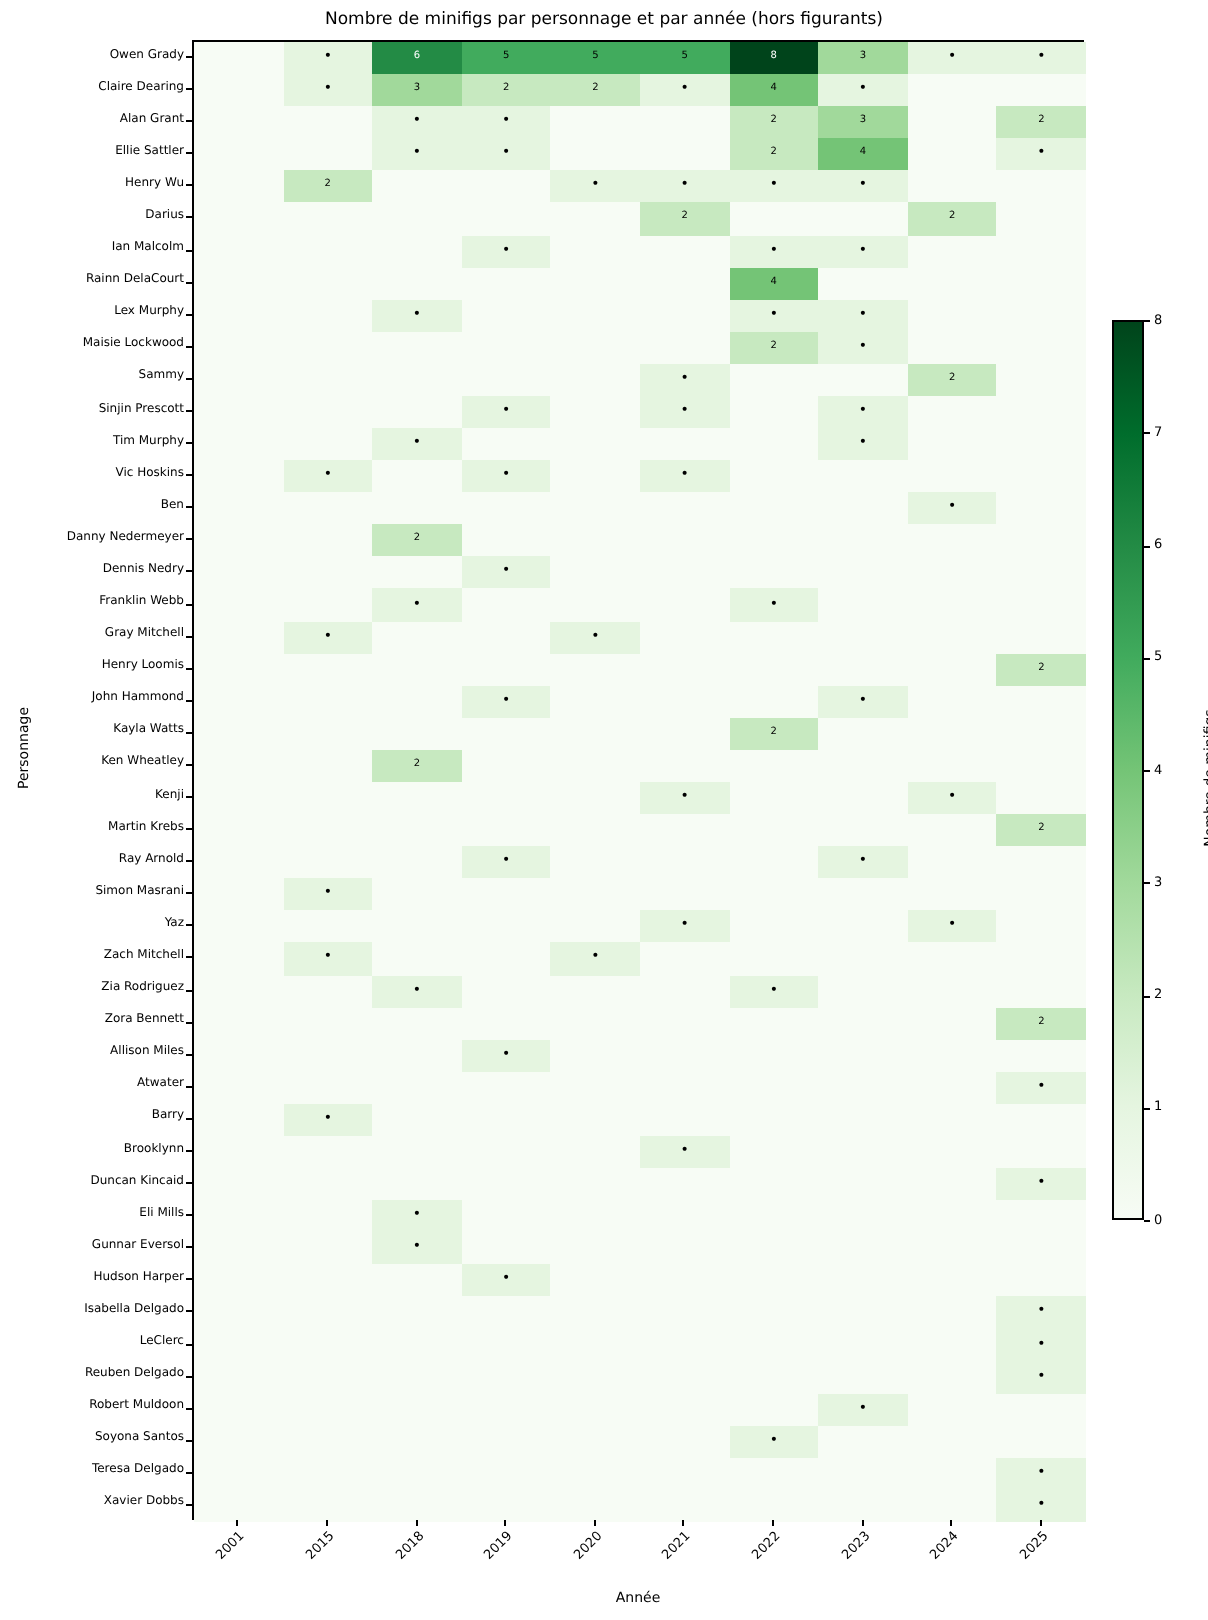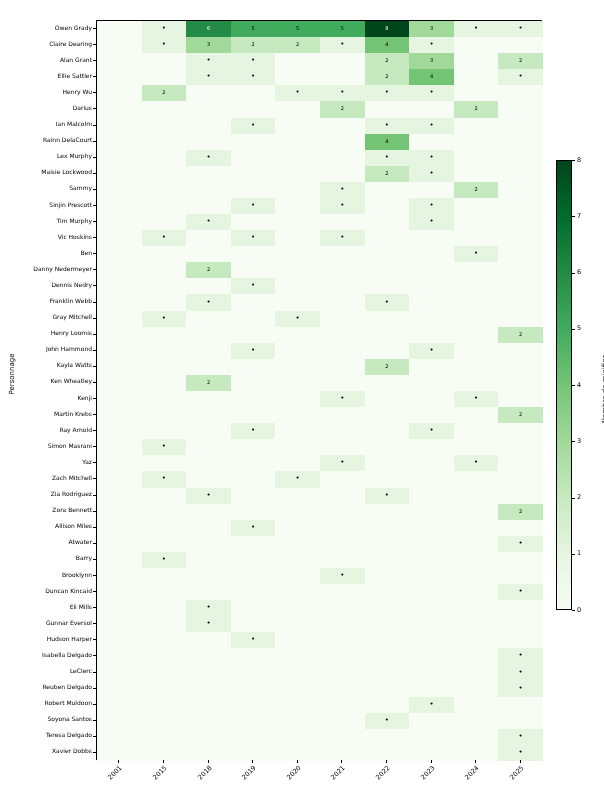--- a/index.html
+++ b/index.html
@@ -149,20 +149,21 @@
     font-size: 7px;
     transform: rotate(-90deg);
     transform-origin: center center;
   }
 </style>
 </head>
 <body>
 
 <div id="root">
 
+  <div id="chart-title">Nombre de minifigs par personnage et par année (hors figurants)</div>
 
   <div id="ylabels">
       <div class="ylabel" style="top: 4.54348px;">Owen Grady</div>
       <div class="ylabel" style="top: 20.6304px;">Claire Dearing</div>
       <div class="ylabel" style="top: 36.7174px;">Alan Grant</div>
       <div class="ylabel" style="top: 52.8043px;">Ellie Sattler</div>
       <div class="ylabel" style="top: 68.8913px;">Henry Wu</div>
       <div class="ylabel" style="top: 84.9783px;">Darius</div>
       <div class="ylabel" style="top: 101.065px;">Ian Malcolm</div>
       <div class="ylabel" style="top: 117.152px;">Rainn DelaCourt</div>
@@ -765,20 +766,21 @@
       <div class="xlabel" style="left: 87.5px; top: 4px; width: 24px; text-align: right;">2018</div>
       <div class="xlabel" style="left: 132.1px; top: 4px; width: 24px; text-align: right;">2019</div>
       <div class="xlabel" style="left: 176.7px; top: 4px; width: 24px; text-align: right;">2020</div>
       <div class="xlabel" style="left: 221.3px; top: 4px; width: 24px; text-align: right;">2021</div>
       <div class="xlabel" style="left: 265.9px; top: 4px; width: 24px; text-align: right;">2022</div>
       <div class="xlabel" style="left: 310.5px; top: 4px; width: 24px; text-align: right;">2023</div>
       <div class="xlabel" style="left: 355.1px; top: 4px; width: 24px; text-align: right;">2024</div>
       <div class="xlabel" style="left: 399.7px; top: 4px; width: 24px; text-align: right;">2025</div>
     </div>
 
+  <div id="xaxis-title">Année</div>
   <div id="yaxis-title">Personnage</div>
 
   <div id="cbar"></div>
   <div id="cbar-title">Nombre de minifigs</div>
 
 <div class="ytick" style="top: 28.0435px;"></div>
     <div class="ytick" style="top: 44.1304px;"></div>
     <div class="ytick" style="top: 60.2174px;"></div>
     <div class="ytick" style="top: 76.3043px;"></div>
     <div class="ytick" style="top: 92.3913px;"></div>

